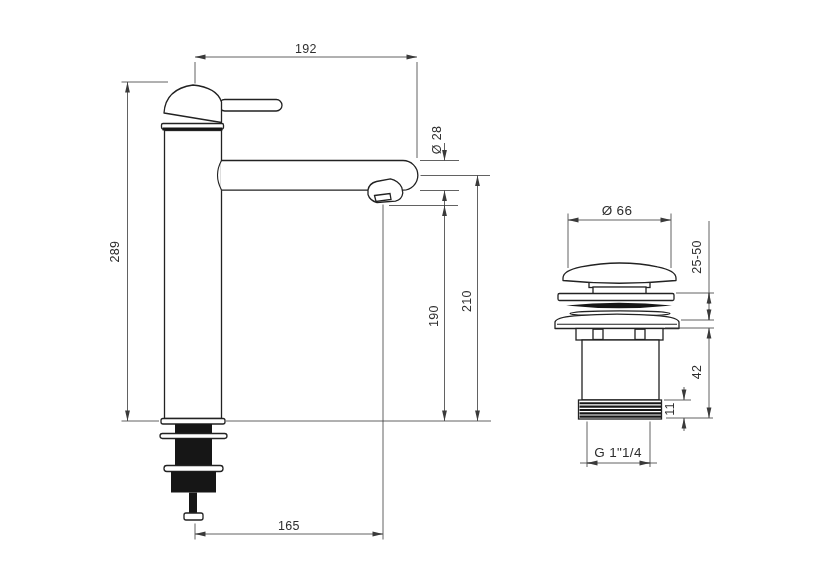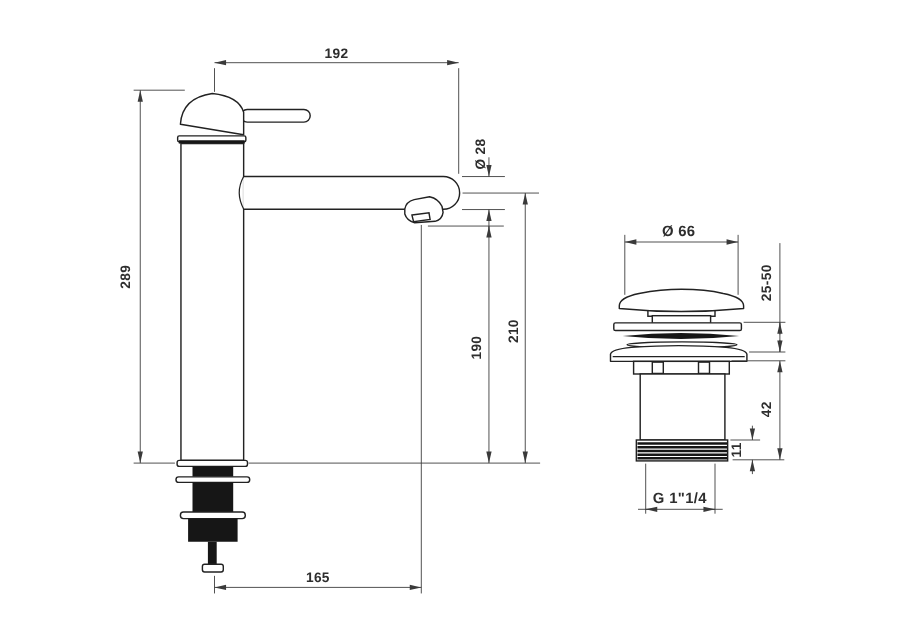--- a/index.html
+++ b/index.html
@@ -1,17 +1,17 @@
 <!DOCTYPE html>
 <html><head>
 <meta charset="utf-8">
 <style>
   html,body{margin:0;padding:0;background:#fff;}
   .sheet{position:relative;width:716px;height:584px;background:#ffffff;overflow:hidden;
-         font-family:"Liberation Sans", sans-serif;font-weight:bold;}
+         font-family:"Liberation Sans", sans-serif;}
   svg{position:absolute;top:0;left:0;}
   .obj{fill:#ffffff;stroke:#222222;stroke-width:1.3;}
   .objthin{fill:none;stroke:#222222;stroke-width:1.1;}
   .dark{fill:#161616;stroke:none;}
   .dim{stroke:#3a3a3a;stroke-width:0.8;fill:none;}
   .dimtxt{fill:#2e2e2e;font-size:12.5px;letter-spacing:0.3px;}
   .dimtxt-lg{fill:#2e2e2e;font-size:13.5px;letter-spacing:0.3px;}
 </style>
 </head>
 <body>

